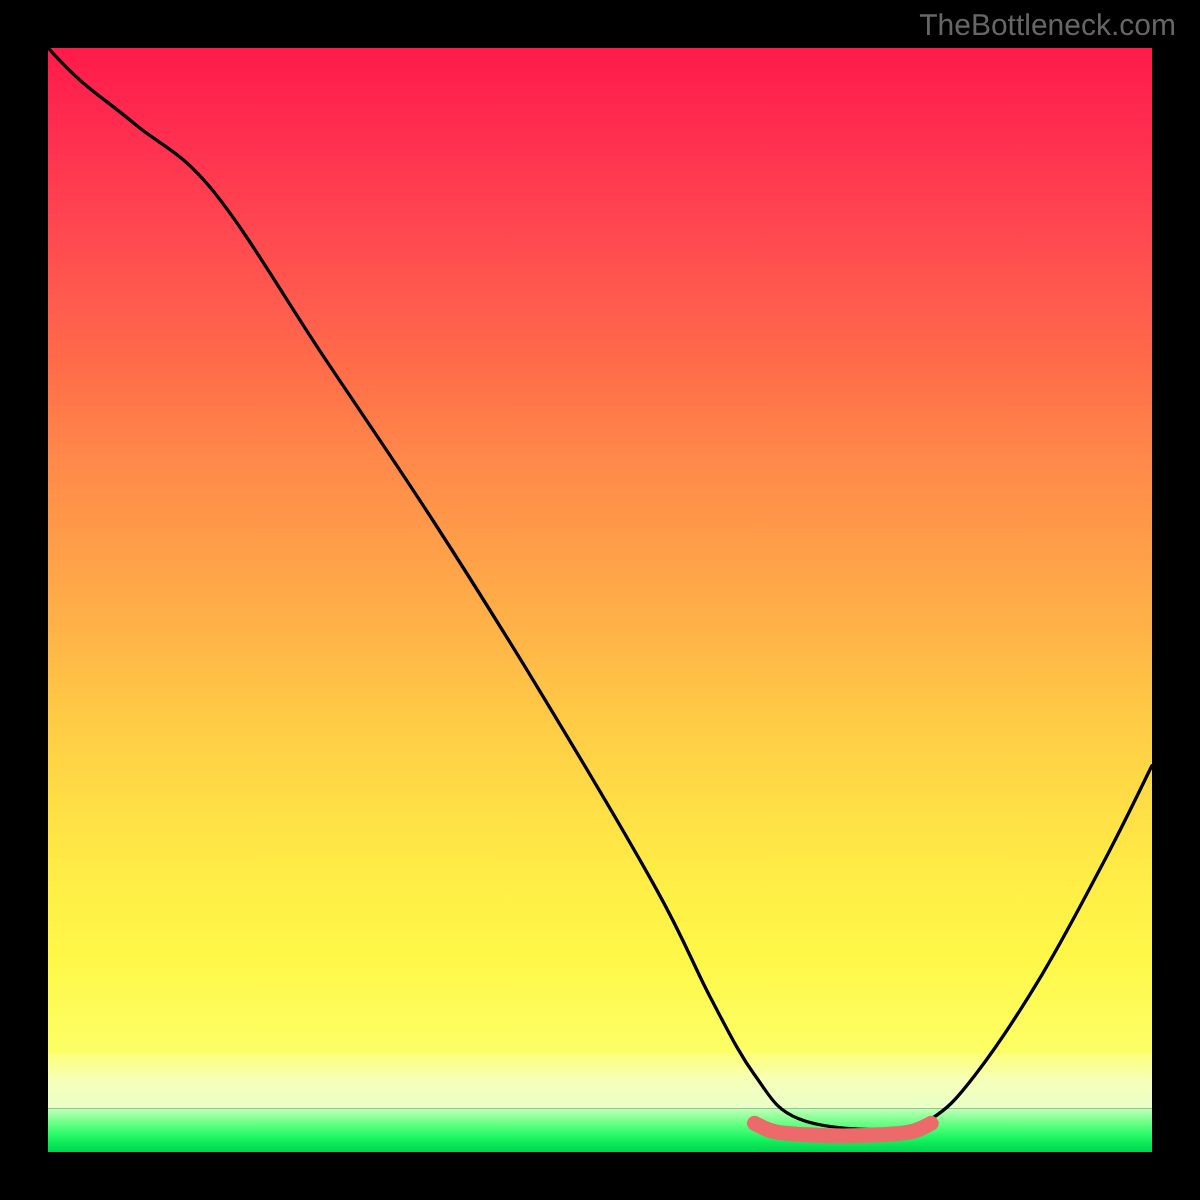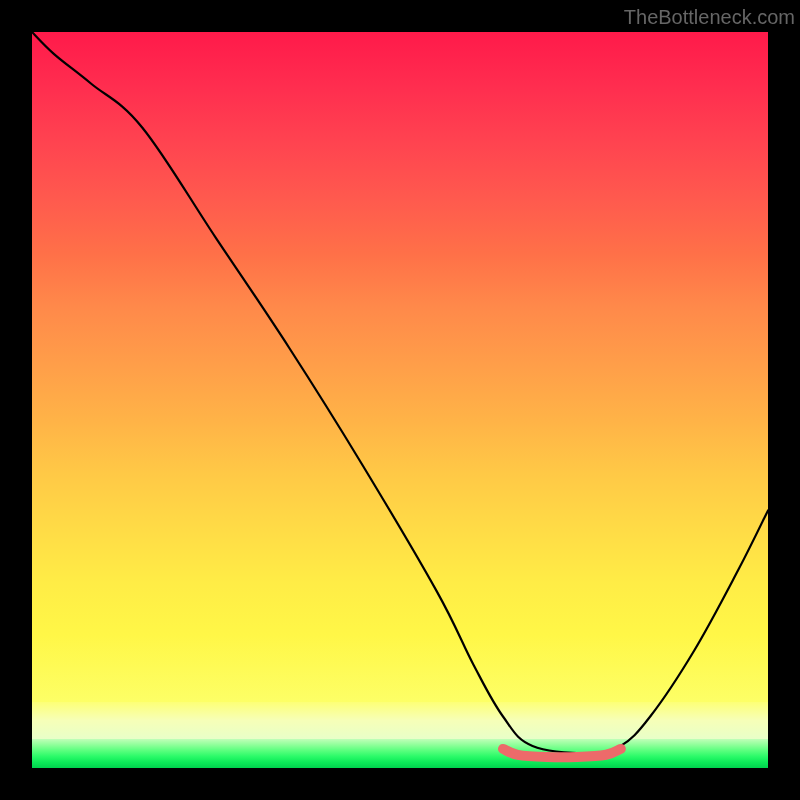--- a/index.html
+++ b/index.html
@@ -6,21 +6,21 @@
   body {
     width: 800px;
     height: 800px;
     background: #000;
     position: relative;
     font-family: Arial, sans-serif;
   }
   .watermark {
     position: absolute;
     top: 6px;
-    right: 5px;
+    right: 16px;
     color: #666;
     font-size: 20px;
     font-weight: 500;
     z-index: 10;
     text-align: center;
   }
   .plot-area {
     position: absolute;
     left: 32px;
     top: 32px;

